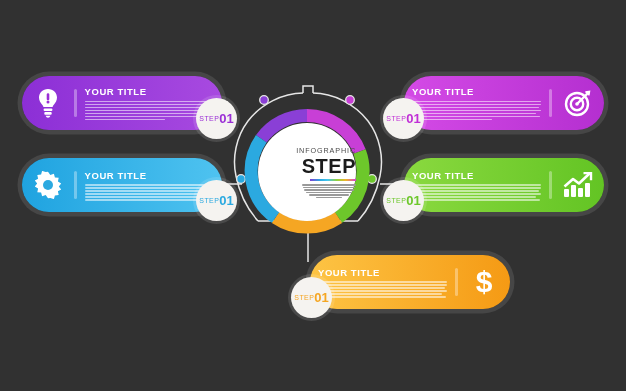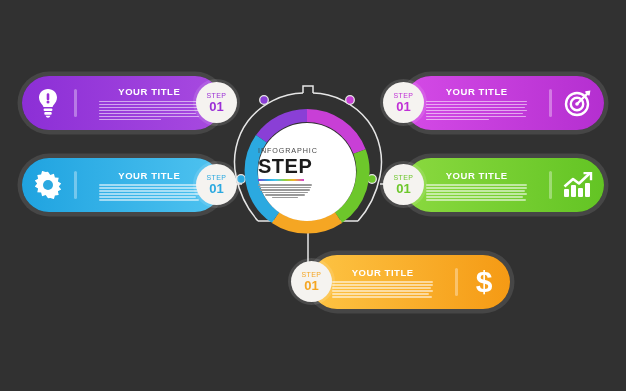--- a/index.html
+++ b/index.html
@@ -15,21 +15,21 @@
   .connectors{position:absolute;left:0;top:0;width:626px;height:391px;}
 
   
   .hub{
     position:absolute;left:242px;top:107px;width:130px;height:130px;
   }
   .hub .ring{position:absolute;inset:0;}
   .hub .inner{
     position:absolute;left:16px;top:16px;width:98px;height:98px;
     border-radius:50%;background:#ffffff;
-    display:flex;flex-direction:column;align-items:flex-start;justify-content:center;
+    display:flex;flex-direction:column;align-items:flex-end;justify-content:center;
   }
   .hub-sub{
     font-size:7.2px;letter-spacing:.9px;color:#4a4a4a;font-weight:400;
     margin-bottom:1px;
   }
   .hub-main{
     font-size:20px;font-weight:700;color:#1b1b1b;letter-spacing:.5px;
     line-height:1;margin-bottom:3px;
   }
   .hub-bar{width:46px;height:2.6px;margin-bottom:3px;
@@ -43,35 +43,36 @@
     box-shadow:0 0 0 4.5px rgba(255,255,255,.10);
     display:flex;align-items:center;
     overflow:hidden;
   }
   .card.rtl{flex-direction:row-reverse;}
   .card-icon{
     width:52px;min-width:52px;display:flex;align-items:center;justify-content:center;
     color:#fff;
   }
   .card-sep{width:2.6px;height:28px;border-radius:2px;background:rgba(255,255,255,.34);}
-  .card-body{flex:1;padding:0 22px;min-width:0;text-align:center;}
+  .card-body{flex:1;padding:0 8px;min-width:0;}
   .card-title{
     color:#fff;font-size:9.5px;font-weight:700;letter-spacing:.55px;
     margin-bottom:3.5px;
   }
   .para{display:flex;flex-direction:column;gap:1.5px;}
   .para i{display:block;height:1.5px;background:rgba(255,255,255,.55);border-radius:1px;}
 
   
   .badge{
     position:absolute;width:41px;height:41px;border-radius:50%;
     background:#f5f3f0;
     box-shadow:0 0 0 3px rgba(255,255,255,.12);
-    display:flex;flex-direction:column;align-items:center;justify-content:center;
+    display:flex;flex-direction:row;align-items:center;justify-content:center;
     line-height:1;
+    margin-top:16px;
   }
   .badge .b-step{font-size:7px;letter-spacing:.4px;font-weight:400;margin-bottom:1px;}
   .badge .b-num{font-size:13px;font-weight:700;}
 
   
   #card-1{left:22px;top:76px;width:200px;}
   #badge-1{left:196px;top:82px;}
   #card-2{left:404px;top:76px;width:200px;}
   #badge-2{left:383px;top:82px;}
   #card-3{left:22px;top:158px;width:200px;}

